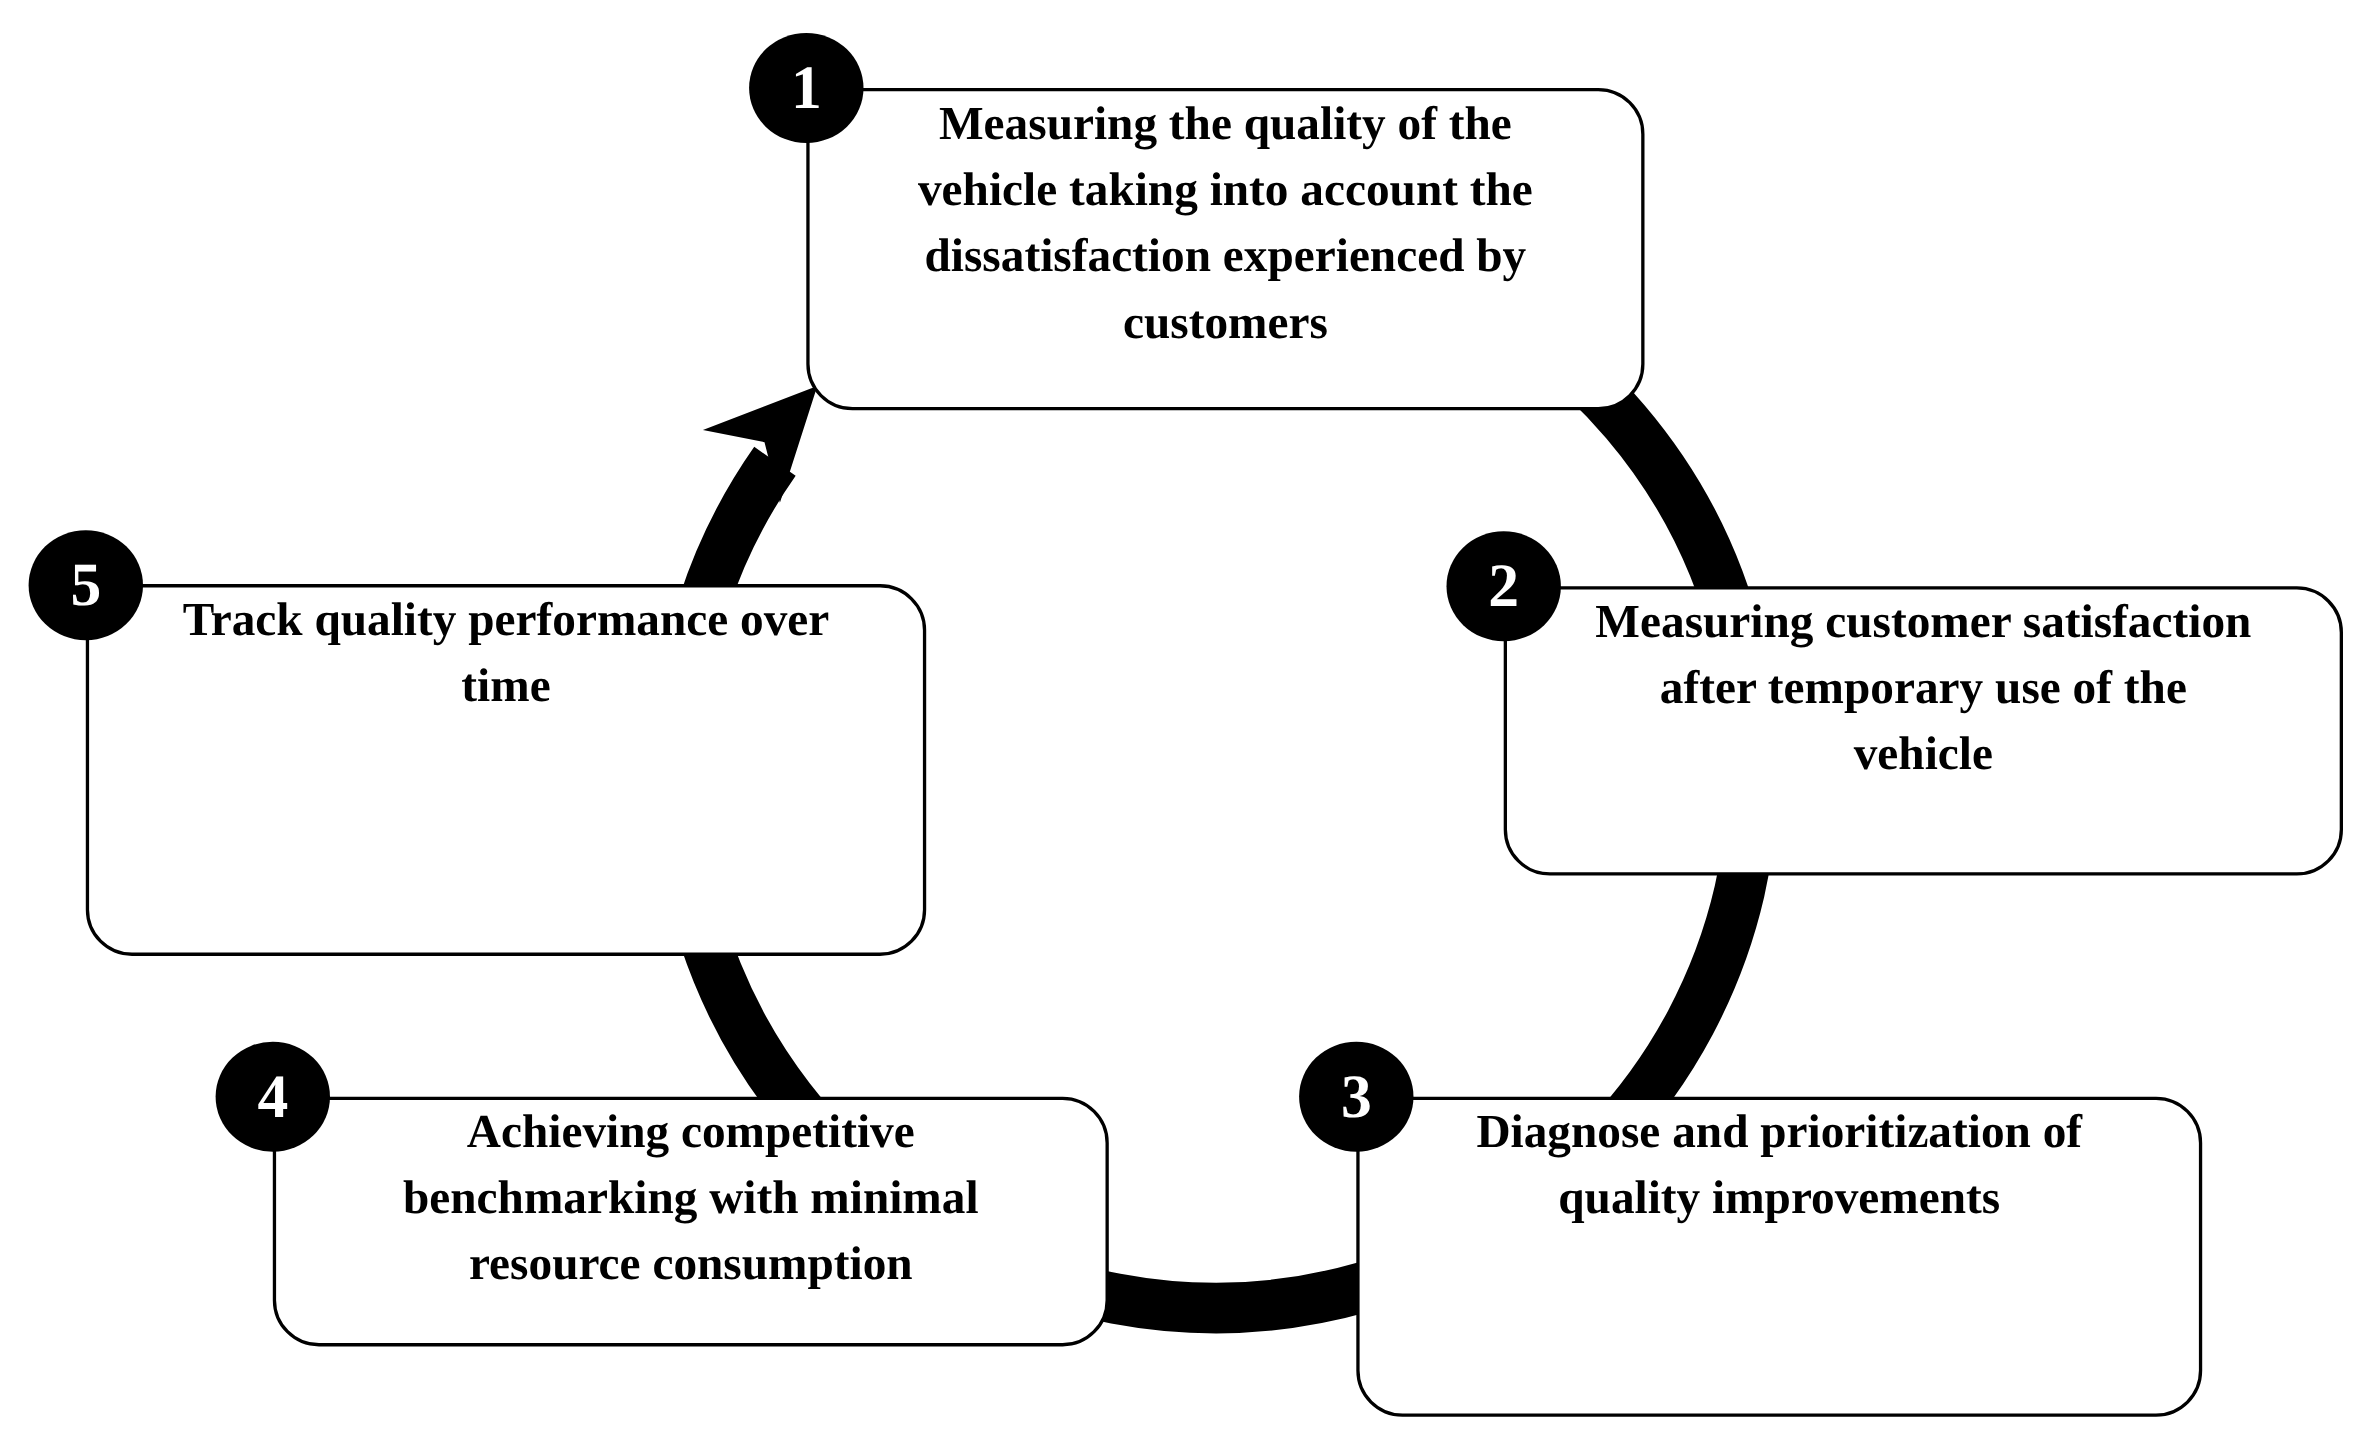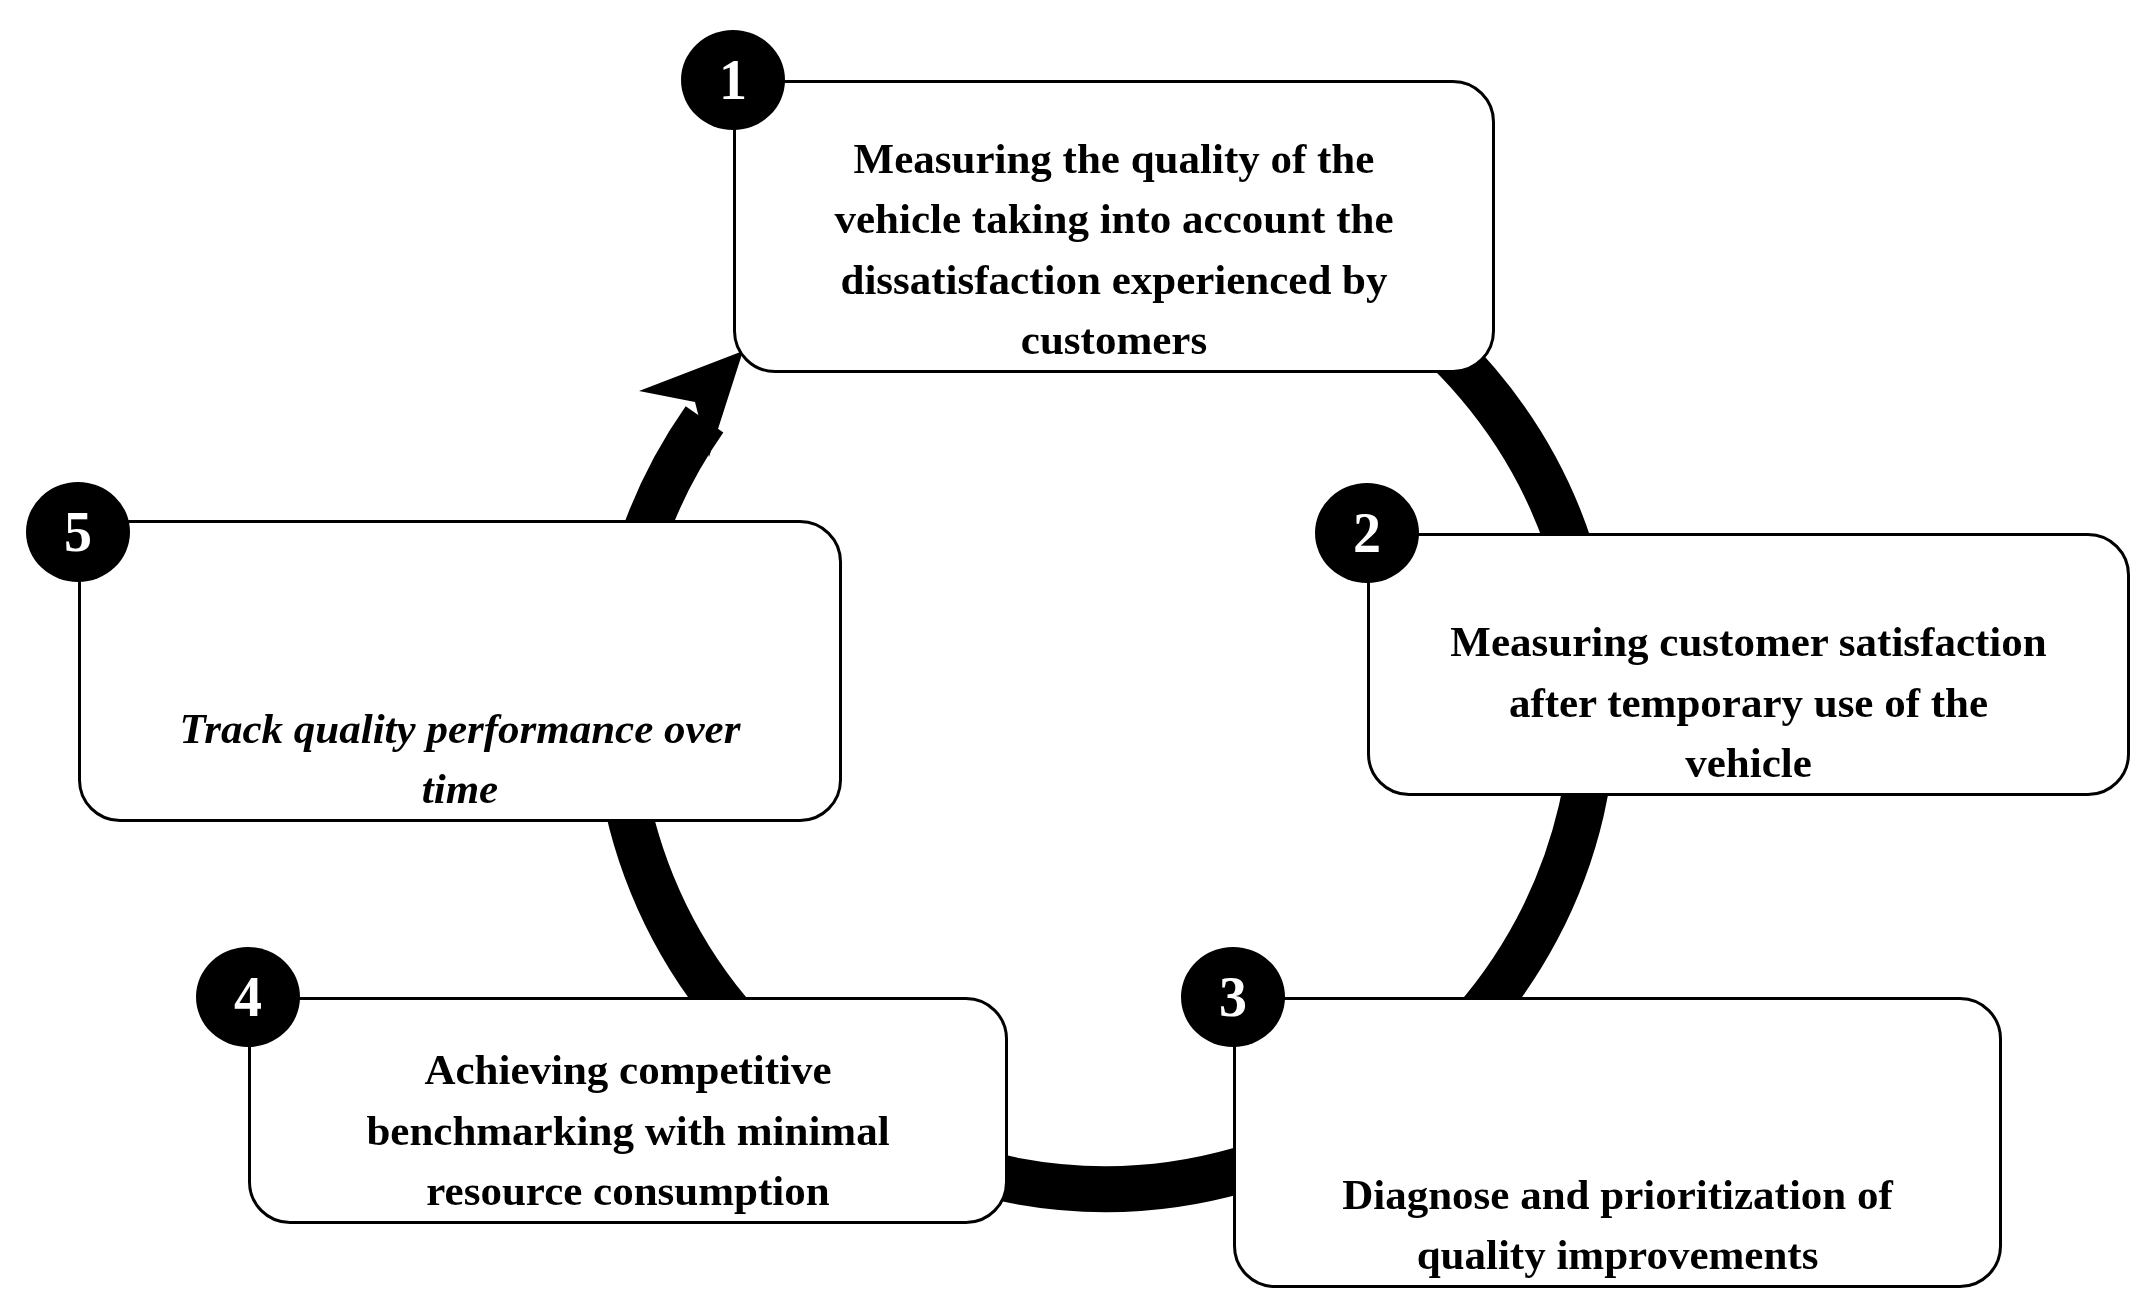--- a/index.html
+++ b/index.html
@@ -22,34 +22,34 @@
     z-index: 0;
   }
   .step-box {
     position: absolute;
     z-index: 1;
     background: #ffffff;
     border: 3px solid #000000;
     border-radius: 42px;
     box-sizing: border-box;
     display: flex;
-    align-items: flex-end;
+    align-items: flex-start;
     justify-content: center;
     text-align: center;
     font-weight: bold;
     color: #000000;
     font-size: 43px;
     line-height: 1.4;
     white-space: pre-line;
   }
   .box-1 { left: 733px; top: 80px;  width: 762px; height: 293px; }
   .box-2 { left: 1367px; top: 533px; width: 763px; height: 263px; }
   .box-3 { left: 1233px; top: 997px; width: 769px; height: 291px; }
   .box-4 { left: 248px;  top: 997px; width: 760px; height: 227px; }
-  .box-5 { left: 78px;   top: 520px; width: 764px; height: 302px; font-style: italic; }
+  .box-5 { left: 78px;   top: 531px; width: 764px; height: 338px; }
   .badge {
     position: absolute;
     z-index: 2;
     width: 104px;
     height: 100px;
     border-radius: 50%;
     background: #000000;
     display: flex;
     align-items: center;
     justify-content: center;

